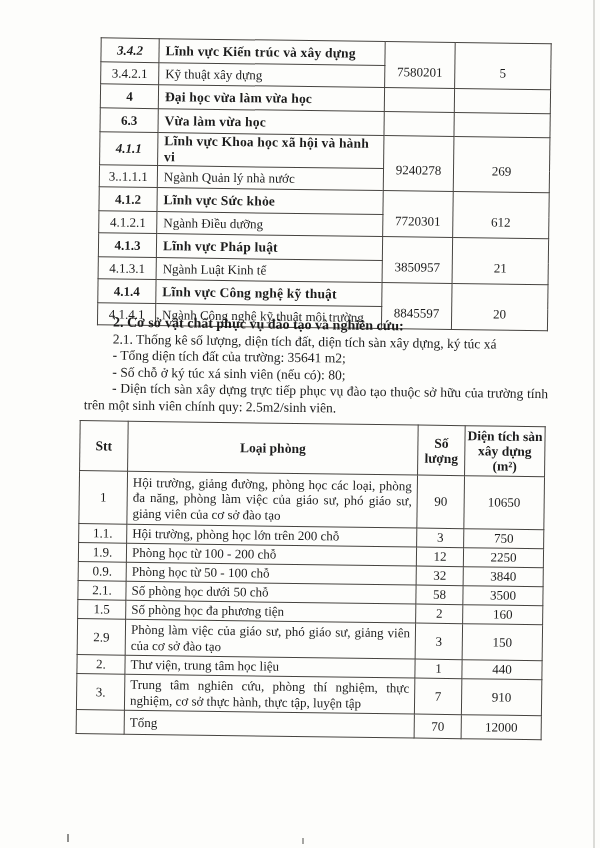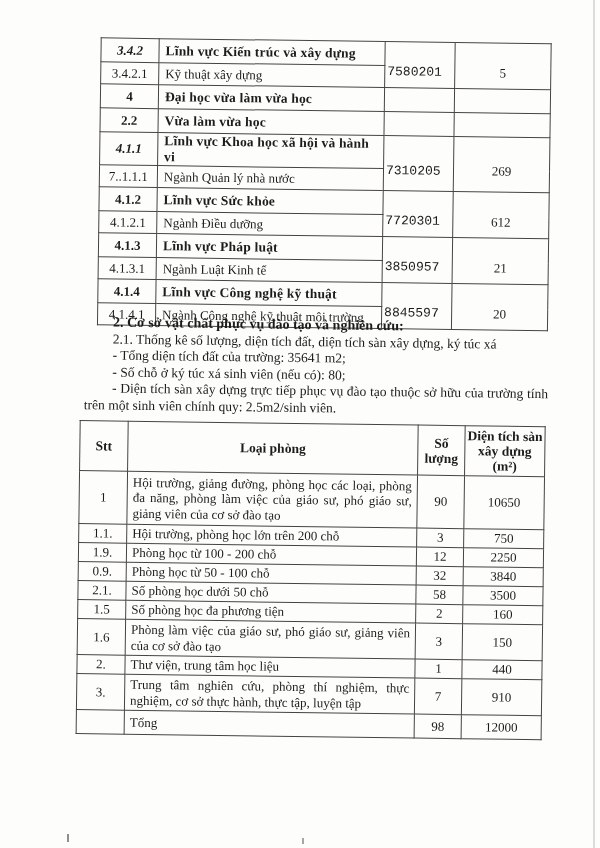--- a/index.html
+++ b/index.html
@@ -17,21 +17,21 @@
 
   
   .t1 { position:absolute; left:96px; top:40px; width:450px; table-layout:fixed;
         font-size:13px; }
   .t1 td { padding:0 2px; vertical-align:middle; }
   .t1 .no  { text-align:center; width:58px; }
   .t1 .bno { font-weight:bold; }
   .t1 .ino { font-weight:bold; font-style:italic; }
   .t1 .name { padding-left:6px; }
   .t1 .bname { font-weight:bold; font-size:13.5px; letter-spacing:.2px; }
-  .t1 .code { text-align:left;font-family:Liberation Mono, monospace; }
+  .t1 .code { text-align:center; }
   .t1 .cnt  { text-align:center; }
   .t1 .merged { vertical-align:middle; padding-top:14px; }
   .t1 tr.cat  { height:24px; }
   .t1 tr.item { height:22px; }
 
   
   .sec { position:absolute; left:84px; top:317px; width:464px;
          font-size:13.5px; line-height:16.6px; }
   .sec p { margin:0; text-indent:28px; }
   .sec .h { font-weight:bold; font-size:14px; }
@@ -85,33 +85,33 @@
         <td class="no">3.4.2.1</td>
         <td class="name">Kỹ thuật xây dựng</td>
       </tr>
       <tr class="cat">
         <td class="no bno">4</td>
         <td class="name bname">Đại học vừa làm vừa học</td>
         <td class="code"></td>
         <td class="cnt"></td>
       </tr>
       <tr class="cat">
-        <td class="no bno">2.2</td>
+        <td class="no bno">6.3</td>
         <td class="name bname">Vừa làm vừa học</td>
         <td class="code"></td>
         <td class="cnt"></td>
       </tr>
       <tr class="cat">
         <td class="no ino">4.1.1</td>
         <td class="name bname">Lĩnh vực Khoa học xã hội và hành vi</td>
-        <td class="code merged" rowspan="2">7310205</td>
+        <td class="code merged" rowspan="2">9240278</td>
         <td class="cnt merged" rowspan="2">269</td>
       </tr>
       <tr class="item">
-        <td class="no">7..1.1.1</td>
+        <td class="no">3..1.1.1</td>
         <td class="name">Ngành Quản lý nhà nước</td>
       </tr>
       <tr class="cat">
         <td class="no bno">4.1.2</td>
         <td class="name bname">Lĩnh vực Sức khỏe</td>
         <td class="code merged" rowspan="2">7720301</td>
         <td class="cnt merged" rowspan="2">612</td>
       </tr>
       <tr class="item">
         <td class="no">4.1.2.1</td>
@@ -192,41 +192,41 @@
         <td class="num">58</td>
         <td class="num">3500</td>
       </tr>
       <tr class="small">
         <td class="stt">1.5</td>
         <td class="label">Số phòng học đa phương tiện</td>
         <td class="num">2</td>
         <td class="num">160</td>
       </tr>
       <tr class="two">
-        <td class="stt">1.6</td>
+        <td class="stt">2.9</td>
         <td class="label just">Phòng làm việc của giáo sư, phó giáo sư, giảng viên của cơ sở đào tạo</td>
         <td class="num">3</td>
         <td class="num">150</td>
       </tr>
       <tr class="small">
         <td class="stt">2.</td>
         <td class="label">Thư viện, trung tâm học liệu</td>
         <td class="num">1</td>
         <td class="num">440</td>
       </tr>
       <tr class="two">
         <td class="stt">3.</td>
         <td class="label just">Trung tâm nghiên cứu, phòng thí nghiệm, thực nghiệm, cơ sở thực hành, thực tập, luyện tập</td>
         <td class="num">7</td>
         <td class="num">910</td>
       </tr>
       <tr class="total">
         <td class="stt"></td>
         <td class="label">Tổng</td>
-        <td class="num">98</td>
+        <td class="num">70</td>
         <td class="num">12000</td>
       </tr>
     </tbody>
       </table>
 
   </div>
 
   <div class="scan-edge"></div>
   <div class="speck-a"></div>
   <div class="speck-b"></div>

